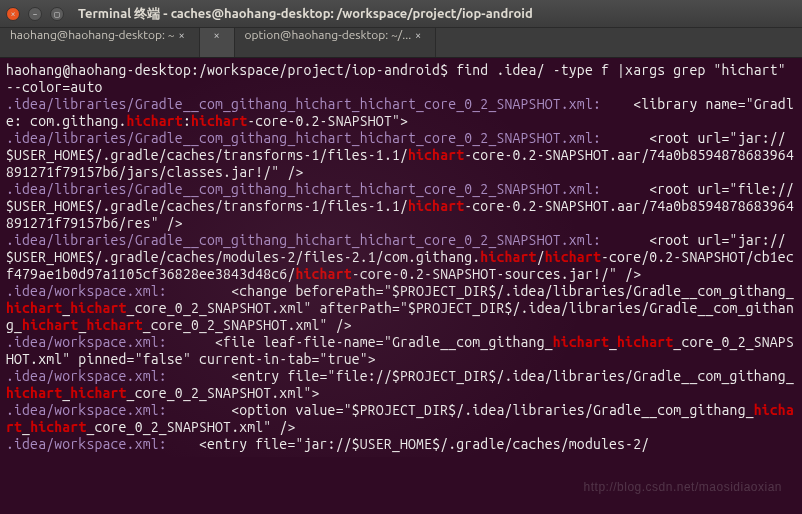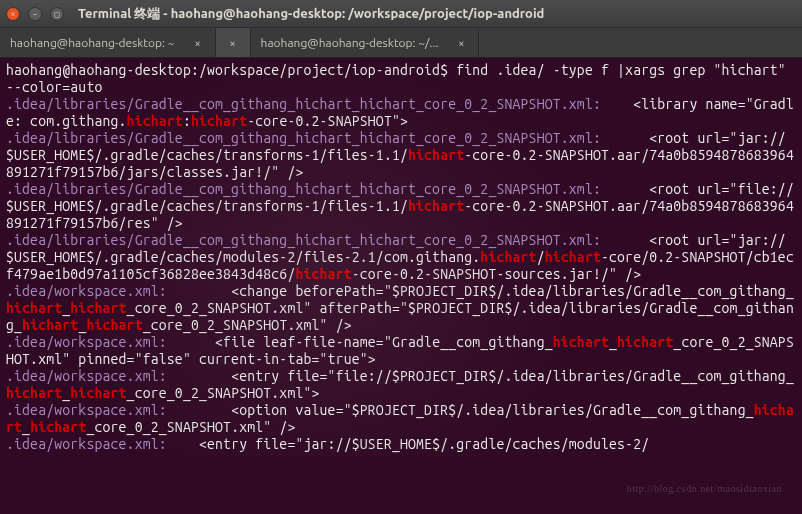--- a/index.html
+++ b/index.html
@@ -44,23 +44,23 @@
     height: 30px;
     background: #3c3c3c;
     display: flex;
     align-items: stretch;
     border-bottom: 1px solid #222;
     font-family: Ubuntu, sans-serif;
     font-size: 12px;
   }
   .tab {
     display: flex;
-    align-items: center;
+    align-items: flex-start;
     padding: 0 10px;
-    gap: 16px;
+    gap: 0;
     color: #c8c4bb;
     border-right: 1px solid #2a2a2a;
     background: #3a3a3a;
     max-width: 270px;
     white-space: nowrap;
     overflow: hidden;
   }
   .tab.active {
     background: #4a4a4a;
     color: #fff;
@@ -90,46 +90,46 @@
     pointer-events: none;
   }
   .prompt { color: #eeeeec; }
   .fname { color: #a98cc2; }
   .hl { color: #cc0000; font-weight: bold; }
   .watermark {
     position: absolute;
     bottom: 20px;
     right: 20px;
     color: rgba(200,200,200,0.22);
-    font-family: Liberation Serif, serif;
-    font-size: 10px;
+    font-family: Liberation Sans, sans-serif;
+    font-size: 12px;
     letter-spacing: 0.5px;
     pointer-events: none;
   }
 </style>
 </head>
 <body>
 
 <div class="titlebar">
   <div class="win-btn close">×</div>
   <div class="win-btn">–</div>
   <div class="win-btn">▢</div>
-  <div class="title-text">Terminal 终端 - haohang@haohang-desktop: /workspace/project/iop-android</div>
+  <div class="title-text">Terminal 终端 - caches@haohang-desktop: /workspace/project/iop-android</div>
 </div>
 
 <div class="tabbar">
   <div class="tab">
     <span>haohang@haohang-desktop: ~</span>
     <span class="tab-close">×</span>
   </div>
   <div class="tab active">
     <span class="tab-close">×</span>
   </div>
   <div class="tab">
-    <span>haohang@haohang-desktop: ~/...</span>
+    <span>option@haohang-desktop: ~/...</span>
     <span class="tab-close">×</span>
   </div>
 </div>
 
 <div class="term" id="term"><span class="prompt">haohang@haohang-desktop:/workspace/project/iop-android$ </span><span>find .idea/ -type f |xargs grep "hichart" --color=auto</span>
 <span class="fname">.idea/libraries/Gradle__com_githang_hichart_hichart_core_0_2_SNAPSHOT.xml:</span><span>    &lt;library name="Gradle: com.githang.</span><span class="hl">hichart</span><span>:</span><span class="hl">hichart</span><span>-core-0.2-SNAPSHOT"&gt;</span>
 <span class="fname">.idea/libraries/Gradle__com_githang_hichart_hichart_core_0_2_SNAPSHOT.xml:</span><span>      &lt;root url="jar://$USER_HOME$/.gradle/caches/transforms-1/files-1.1/</span><span class="hl">hichart</span><span>-core-0.2-SNAPSHOT.aar/74a0b8594878683964891271f79157b6/jars/classes.jar!/" /&gt;</span>
 <span class="fname">.idea/libraries/Gradle__com_githang_hichart_hichart_core_0_2_SNAPSHOT.xml:</span><span>      &lt;root url="file://$USER_HOME$/.gradle/caches/transforms-1/files-1.1/</span><span class="hl">hichart</span><span>-core-0.2-SNAPSHOT.aar/74a0b8594878683964891271f79157b6/res" /&gt;</span>
 <span class="fname">.idea/libraries/Gradle__com_githang_hichart_hichart_core_0_2_SNAPSHOT.xml:</span><span>      &lt;root url="jar://$USER_HOME$/.gradle/caches/modules-2/files-2.1/com.githang.</span><span class="hl">hichart</span><span>/</span><span class="hl">hichart</span><span>-core/0.2-SNAPSHOT/cb1ecf479ae1b0d97a1105cf36828ee3843d48c6/</span><span class="hl">hichart</span><span>-core-0.2-SNAPSHOT-sources.jar!/" /&gt;</span>
 <span class="fname">.idea/workspace.xml:</span><span>        &lt;change beforePath="$PROJECT_DIR$/.idea/libraries/Gradle__com_githang_</span><span class="hl">hichart</span><span>_</span><span class="hl">hichart</span><span>_core_0_2_SNAPSHOT.xml" afterPath="$PROJECT_DIR$/.idea/libraries/Gradle__com_githang_</span><span class="hl">hichart</span><span>_</span><span class="hl">hichart</span><span>_core_0_2_SNAPSHOT.xml" /&gt;</span>

